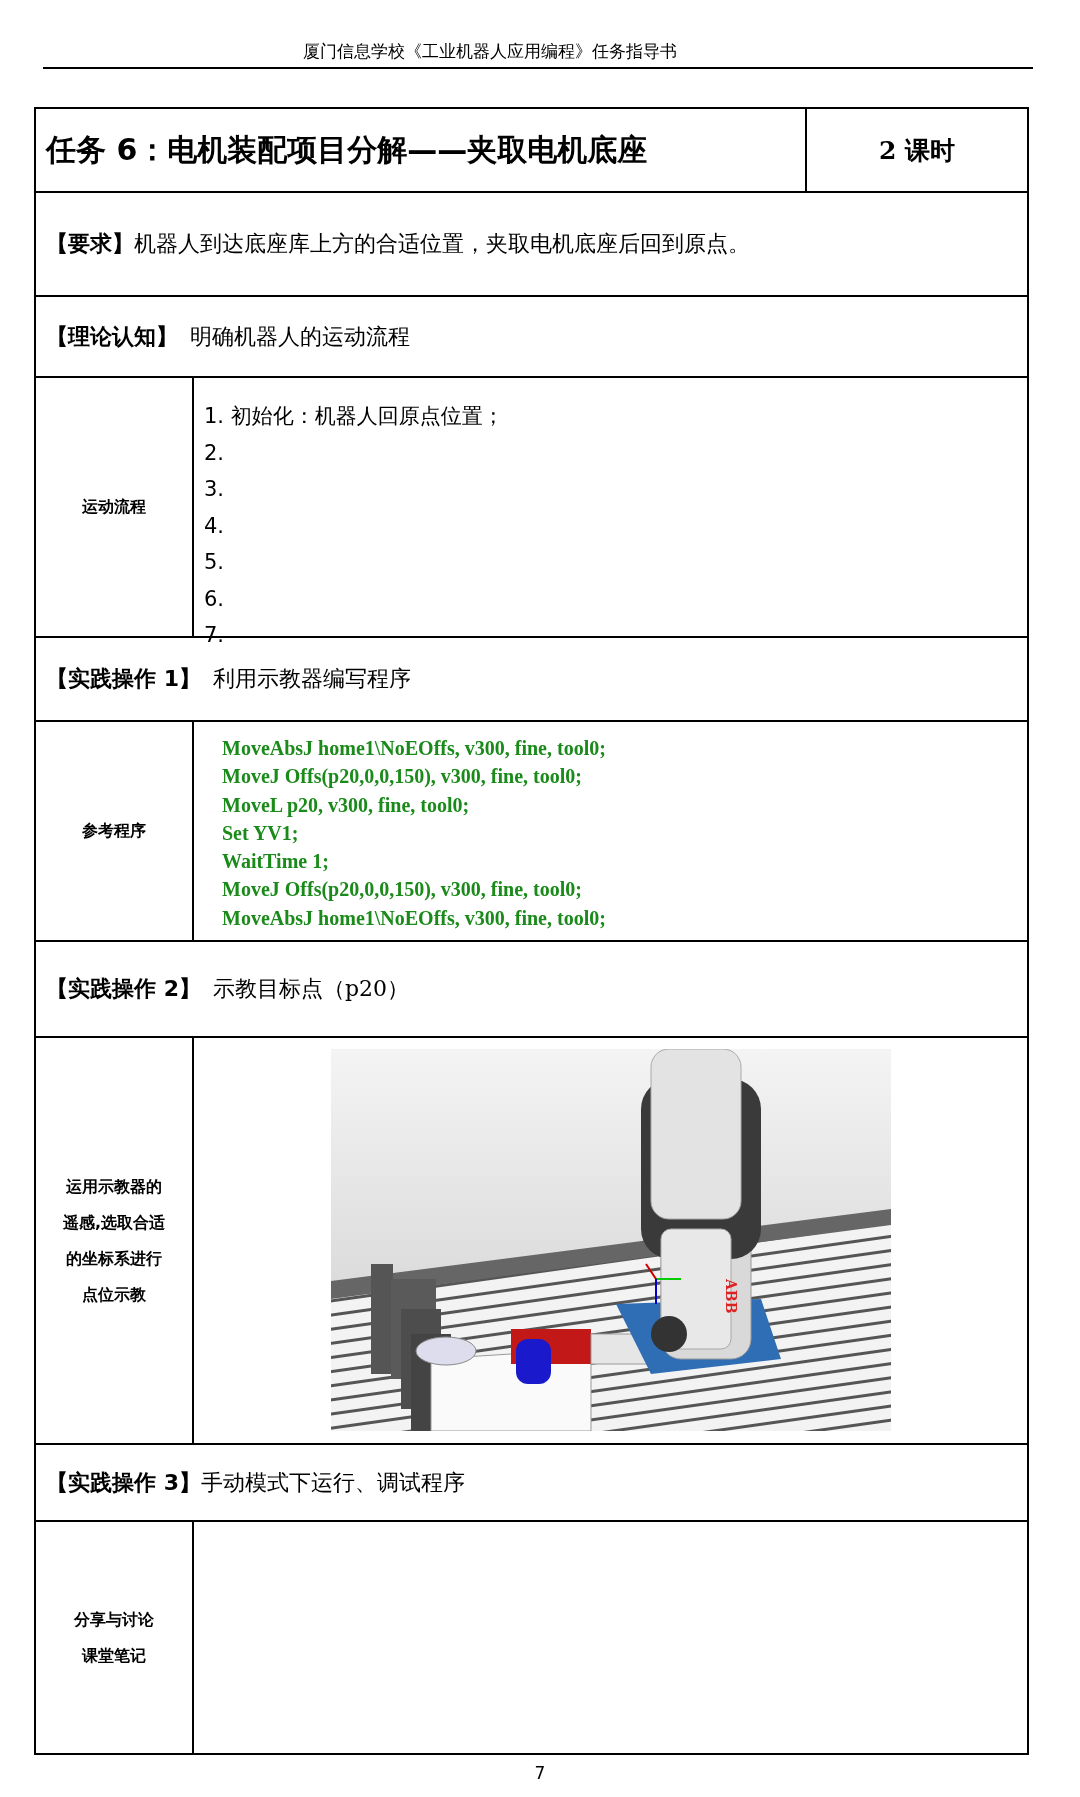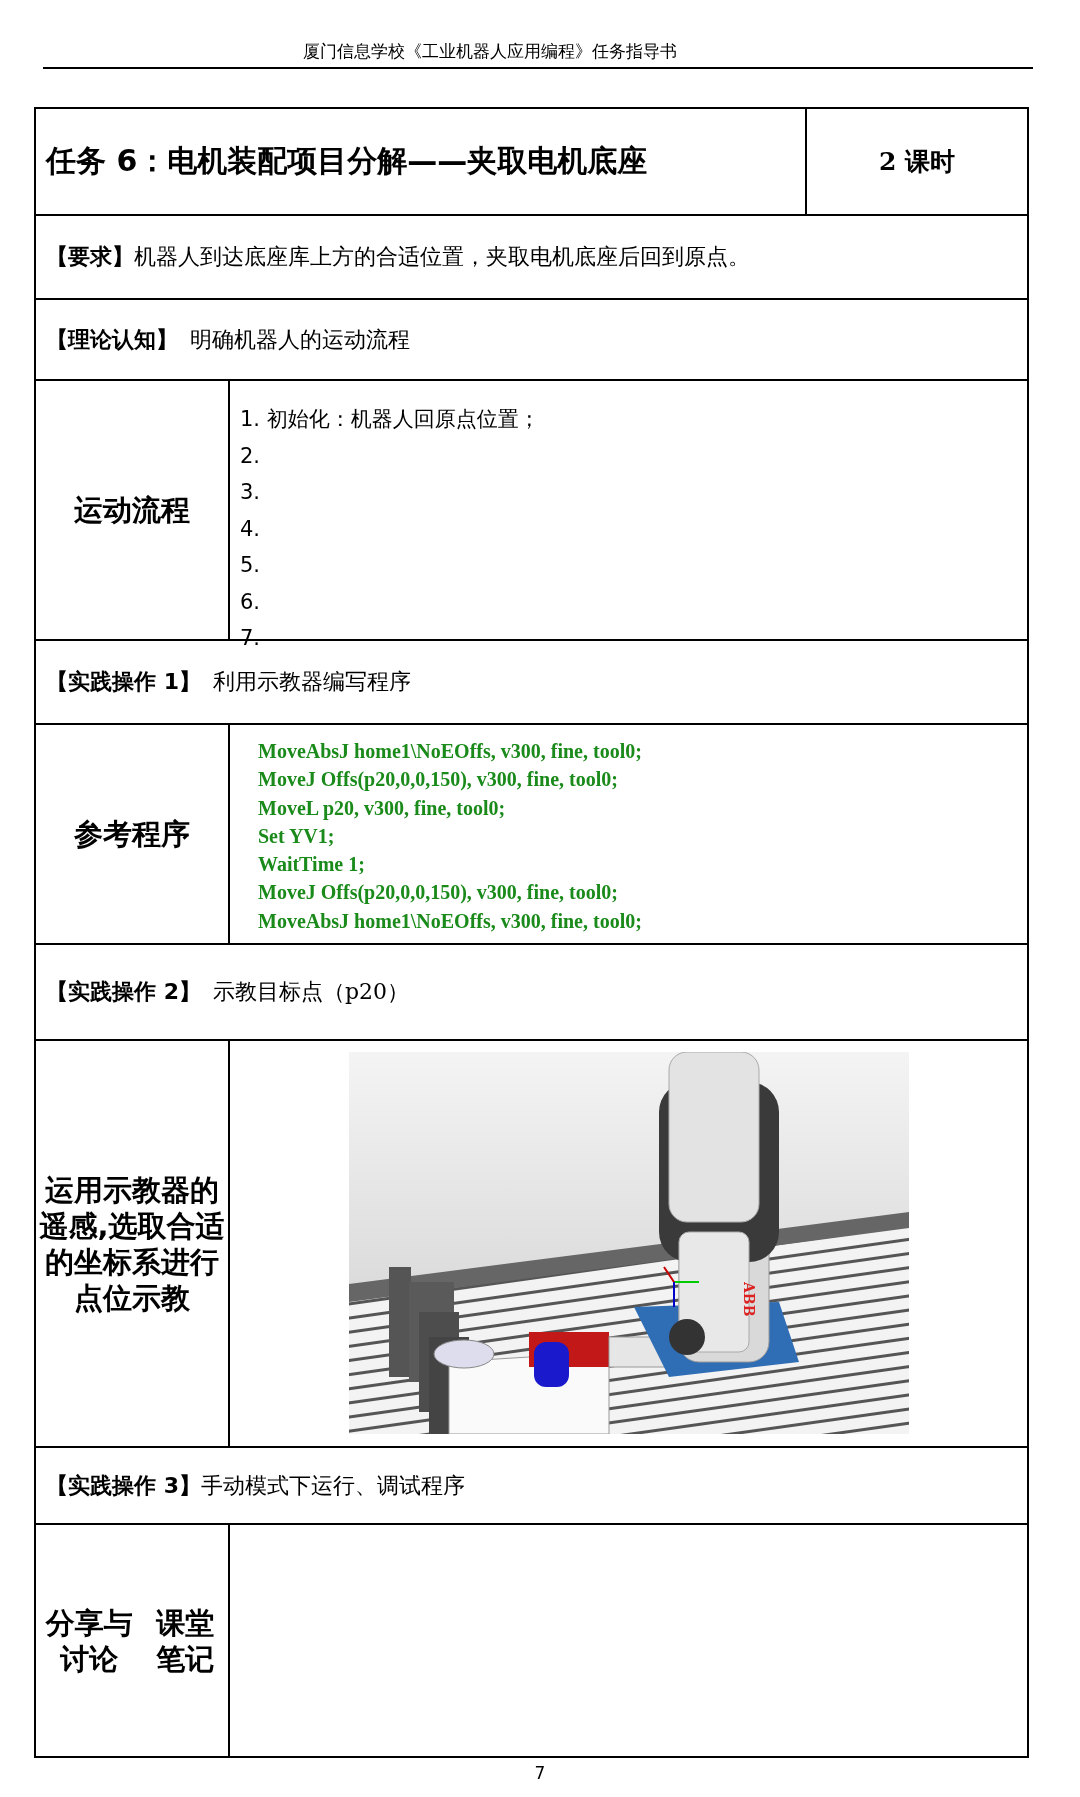--- a/index.html
+++ b/index.html
@@ -2,45 +2,45 @@
 <html><head>
 <meta charset="utf-8">
 <style>
   html,body{margin:0;padding:0;background:#fff;}
   body{width:1080px;height:1797px;position:relative;font-family:"DejaVu Serif","Liberation Serif",serif;color:#000;overflow:hidden;}
   .hdr{position:absolute;left:0;width:980px;top:40px;text-align:center;font-size:17px;}
   .hdr-line{position:absolute;left:43px;width:990px;top:67px;height:2px;background:#000;}
   .tbl{position:absolute;left:34px;top:107px;width:995px;border:2px solid #000;box-sizing:border-box;}
   .row{position:relative;border-bottom:2px solid #000;box-sizing:border-box;display:flex;}
   .row:last-child{border-bottom:none;}
-  .lc{width:194px;border-right:2px solid #000;box-sizing:border-box;display:flex;align-items:center;justify-content:center;text-align:center;font-weight:bold;font-size:29px;line-height:36px;font-family:"DejaVu Sans","Liberation Sans",sans-serif;}
+  .lc{width:158px;border-right:2px solid #000;box-sizing:border-box;display:flex;align-items:center;justify-content:center;text-align:center;font-weight:bold;font-size:16px;line-height:36px;font-family:"DejaVu Sans","Liberation Sans",sans-serif;}
   .rc{flex:1;box-sizing:border-box;}
   .full{flex:1;display:flex;align-items:center;padding-left:10px;font-size:22px;}
   .full b{font-family:"DejaVu Sans","Liberation Sans",sans-serif;font-weight:bold;}
   .title{font-size:30px;font-weight:bold;font-family:"DejaVu Sans","Liberation Sans",sans-serif;display:flex;align-items:center;padding-left:10px;width:771px;border-right:2px solid #000;box-sizing:border-box;}
   .hours{flex:1;display:flex;align-items:center;justify-content:center;font-size:25px;font-weight:bold;}
   .steps{padding:20px 0 0 10px;font-size:21px;line-height:36.5px;}
   .steps div{font-family:"DejaVu Sans","Liberation Sans",sans-serif;}
   .code{padding:12px 0 0 28px;font-family:Liberation Serif, serif;color:#1a8a1a;font-size:20px;line-height:28.3px;font-weight:bold;white-space:pre;}
   .imgcell{display:flex;justify-content:center;padding-top:11px;}
   .scene{width:560px;height:382px;position:relative;background:linear-gradient(#f4f4f4,#dcdcdc 60%,#cfcfcf);overflow:hidden;}
   .pgnum{position:absolute;top:1763px;width:1080px;text-align:center;font-size:17px;font-family:"DejaVu Sans","Liberation Sans",sans-serif;}
 </style>
 </head>
 <body>
 
 <div class="hdr">厦门信息学校《工业机器人应用编程》任务指导书</div>
 <div class="hdr-line"></div>
 
 <div class="tbl">
-  <div class="row" style="height:107px">
+  <div class="row" style="height:84px">
     <div class="title">任务 6：电机装配项目分解——夹取电机底座</div>
     <div class="hours">2 课时</div>
   </div>
-  <div class="row" style="height:84px">
+  <div class="row" style="height:104px">
     <div class="full">
         <b>【要求】</b>
         <span>机器人到达底座库上方的合适位置，夹取电机底座后回到原点。</span>
       </div>
   </div>
   <div class="row" style="height:81px">
     <div class="full">
         <b>【理论认知】</b>
         <span style="margin-left:12px">明确机器人的运动流程</span>
       </div>
@@ -114,21 +114,21 @@
       </div>
     </div>
   </div>
   <div class="row" style="height:77px">
     <div class="full">
         <b>【实践操作 3】</b>
         <span>手动模式下运行、调试程序</span>
       </div>
   </div>
   <div class="row" style="height:231px">
-    <div class="lc" style="">
+    <div class="lc" style="flex-direction:column">
       <div>分享与讨论</div>
       <div>课堂笔记</div>
     </div>
     <div class="rc"></div>
   </div>
 </div>
 
 <div class="pgnum">7</div>
 
 </body></html>

